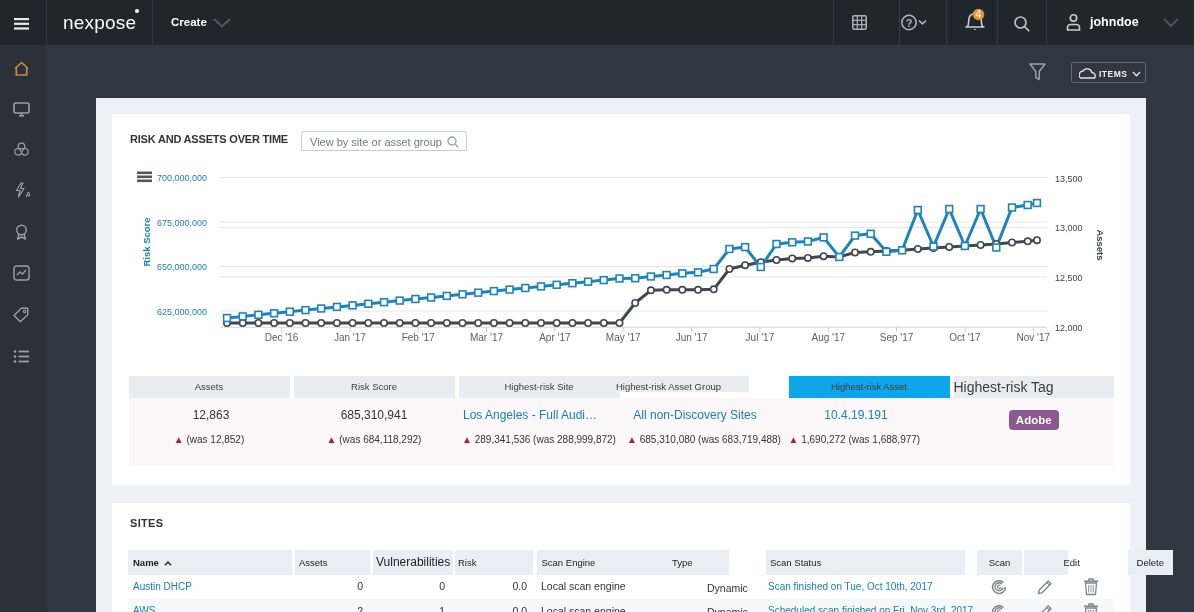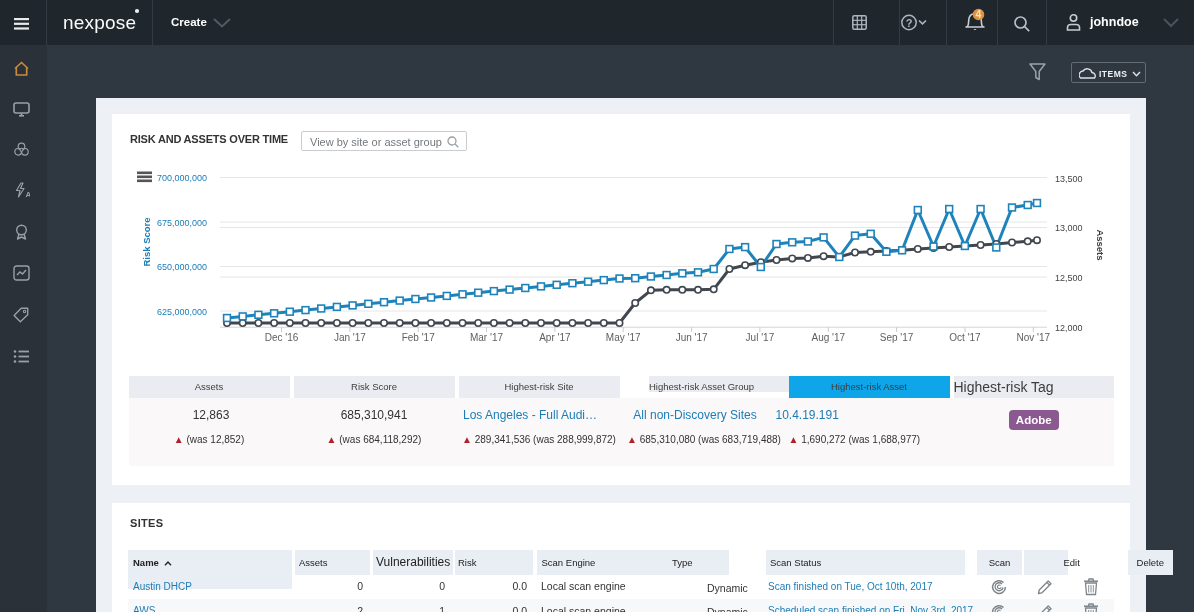--- a/index.html
+++ b/index.html
@@ -277,39 +277,39 @@
     <rect x="961.5" y="242.6" width="6.8" height="6.8" fill="#fff" stroke="#1e83ba" stroke-width="1.6"></rect>
     <rect x="977.2" y="205.6" width="6.8" height="6.8" fill="#fff" stroke="#1e83ba" stroke-width="1.6"></rect>
     <rect x="992.9" y="244.1" width="6.8" height="6.8" fill="#fff" stroke="#1e83ba" stroke-width="1.6"></rect>
     <rect x="1008.6" y="204.1" width="6.8" height="6.8" fill="#fff" stroke="#1e83ba" stroke-width="1.6"></rect>
     <rect x="1024.3" y="201.6" width="6.8" height="6.8" fill="#fff" stroke="#1e83ba" stroke-width="1.6"></rect>
     <rect x="1033.6" y="199.6" width="6.8" height="6.8" fill="#fff" stroke="#1e83ba" stroke-width="1.6"></rect>
   </svg>
 <div style="position:absolute;left:128.5px;top:376px;width:161.0px;height:22px;background:#ebecf1;font-size:9.5px;color:#3c3c3c;text-align:center;line-height:22px">Assets</div>
 <div style="position:absolute;left:293.5px;top:376px;width:161.0px;height:22px;background:#ebecf1;font-size:9.5px;color:#3c3c3c;text-align:center;line-height:22px">Risk Score</div>
 <div style="position:absolute;left:458.5px;top:376px;width:161.0px;height:22px;background:#ebecf1;font-size:9.5px;color:#3c3c3c;text-align:center;line-height:22px">Highest-risk Site</div>
-<div style="position:absolute;left:649px;top:376px;width:161.0px;height:16px;background:#ebecf1;font-size:9.5px;color:#3c3c3c;line-height:22px">Highest-risk Asset Group</div>
+<div style="position:absolute;left:588px;top:376px;width:161.0px;height:16px;background:#ebecf1;font-size:9.5px;color:#3c3c3c;text-align:center;line-height:22px">Highest-risk Asset Group</div>
 <div style="position:absolute;left:788.5px;top:376px;width:161.0px;height:22px;background:#0ea5e9;font-size:9.5px;color:#3c3c3c;text-align:center;line-height:22px">Highest-risk Asset</div>
 <div style="position:absolute;left:953.5px;top:376px;width:160.5px;height:34px;background:#ebecf1;font-size:14px;color:#3c3c3c;line-height:22px">Highest-risk Tag</div>
 <div style="position:absolute;left:128.5px;top:398px;width:985.5px;height:68px;background:#faf8f9"></div>
 <div style="position:absolute;left:130.5px;top:408px;width:161.0px;font-size:12px;color:#333;text-align:center;white-space:nowrap">12,863</div>
 <div style="position:absolute;left:293.5px;top:408px;width:161.0px;font-size:12px;color:#333;text-align:center;white-space:nowrap">685,310,941</div>
 <div style="position:absolute;left:449.5px;top:408px;width:161.0px;font-size:12px;color:#1c7db6;text-align:center;white-space:nowrap">Los Angeles - Full Audi…</div>
 <div style="position:absolute;left:614.5px;top:408px;width:161.0px;font-size:12px;color:#1c7db6;text-align:center;white-space:nowrap">All non-Discovery Sites</div>
-<div style="position:absolute;left:775.5px;top:408px;width:161.0px;font-size:12px;color:#1c7db6;white-space:nowrap">10.4.19.191</div>
+<div style="position:absolute;left:775.5px;top:408px;width:161.0px;font-size:12px;color:#1c7db6;text-align:center;white-space:nowrap">10.4.19.191</div>
 <div style="position:absolute;left:953.5px;top:410px;width:160.5px;text-align:center"><span style="display:inline-block;background:#8a5990;color:#fff;font-size:11.5px;font-weight:bold;padding:4px 7px;border-radius:4px">Adobe</span></div>
 <div style="position:absolute;left:128.5px;top:434px;width:161.0px;font-size:10px;color:#333;text-align:center;white-space:nowrap"><span style="color:#b3202c;font-size:10px">▲</span> (was 12,852)</div>
 <div style="position:absolute;left:293.5px;top:434px;width:161.0px;font-size:10px;color:#333;text-align:center;white-space:nowrap"><span style="color:#b3202c;font-size:10px">▲</span> (was 684,118,292)</div>
 <div style="position:absolute;left:458.5px;top:434px;width:161.0px;font-size:10px;color:#333;text-align:center;white-space:nowrap"><span style="color:#b3202c;font-size:10px">▲</span> 289,341,536 (was 288,999,872)</div>
 <div style="position:absolute;left:623.5px;top:434px;width:161.0px;font-size:10px;color:#333;text-align:center;white-space:nowrap"><span style="color:#b3202c;font-size:10px">▲</span> 685,310,080 (was 683,719,488)</div>
 <div style="position:absolute;left:788.5px;top:434px;width:161.0px;font-size:10px;color:#333;white-space:nowrap"><span style="color:#b3202c;font-size:10px">▲</span> 1,690,272 (was 1,688,977)</div>
 
 <div style="position:absolute;left:112px;top:503px;width:1018px;height:109px;background:#fff"></div>
 <div style="position:absolute;left:130px;top:517px;font-size:11px;font-weight:bold;color:#333;letter-spacing:0.3px">SITES</div>
-<div style="position:absolute;left:128px;top:549.5px;width:163.5px;height:39px;background:#e9edf4;font-size:9.5px;color:#222;line-height:25px;box-sizing:border-box;padding-left:5px;"><b>Name</b> <svg width="8" height="5" viewBox="0 0 8 5" style="margin-left:2px">
+<div style="position:absolute;left:128px;top:549.5px;width:163.5px;height:25px;background:#e9edf4;font-size:9.5px;color:#222;line-height:25px;box-sizing:border-box;padding-left:5px;"><b>Name</b> <svg width="8" height="5" viewBox="0 0 8 5" style="margin-left:2px">
       <path d="M1 4.2 L4 1 L7 4.2" fill="none" stroke="#222" stroke-width="1.3"></path>
     </svg></div>
 <div style="position:absolute;left:295px;top:549.5px;width:74.5px;height:25px;background:#e9edf4;font-size:9.5px;color:#222;line-height:25px;box-sizing:border-box;padding-left:4px;">Assets</div>
 <div style="position:absolute;left:373px;top:549.5px;width:80px;height:25px;background:#e9edf4;font-size:12px;color:#222;line-height:25px;box-sizing:border-box;padding-left:3px;">Vulnerabilities</div>
 <div style="position:absolute;left:455px;top:549.5px;width:78px;height:25px;background:#e9edf4;font-size:9.5px;color:#222;line-height:25px;box-sizing:border-box;padding-left:3px;">Risk</div>
 <div style="position:absolute;left:536.5px;top:549.5px;width:163.5px;height:25px;background:#e9edf4;font-size:9.5px;color:#222;line-height:25px;box-sizing:border-box;padding-left:5px;">Scan Engine</div>
 <div style="position:absolute;left:668px;top:549.5px;width:61.0px;height:25px;background:#e9edf4;font-size:9.5px;color:#222;line-height:25px;box-sizing:border-box;padding-left:4px;">Type</div>
 <div style="position:absolute;left:766px;top:549.5px;width:198.5px;height:25px;background:#e9edf4;font-size:9.5px;color:#222;line-height:25px;box-sizing:border-box;padding-left:4px;">Scan Status</div>
 <div style="position:absolute;left:977px;top:549.5px;width:45px;height:25px;background:#e9edf4;font-size:9.5px;color:#222;line-height:25px;box-sizing:border-box;text-align:center;">Scan</div>
 <div style="position:absolute;left:1023.5px;top:549.5px;width:44.5px;height:25px;background:#e9edf4;font-size:9.5px;color:#222;line-height:25px;box-sizing:border-box;text-align:center;padding-left:40px;">Edit</div>

